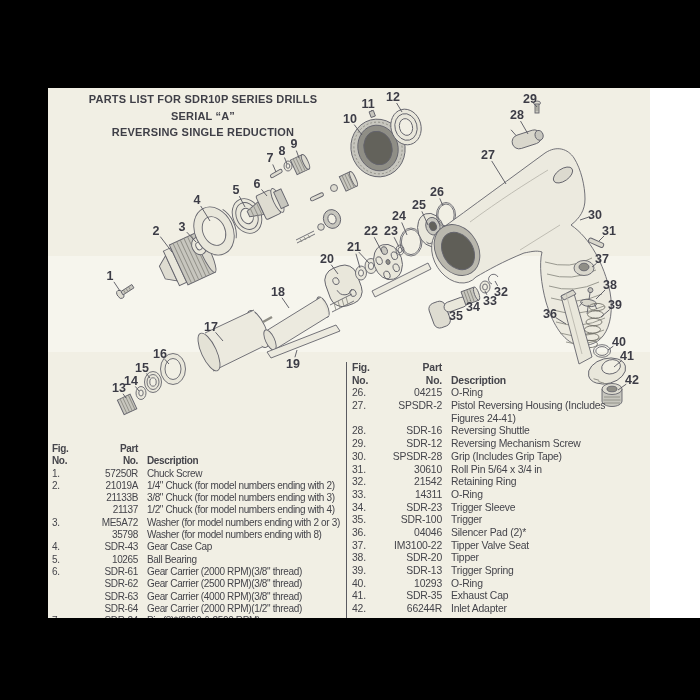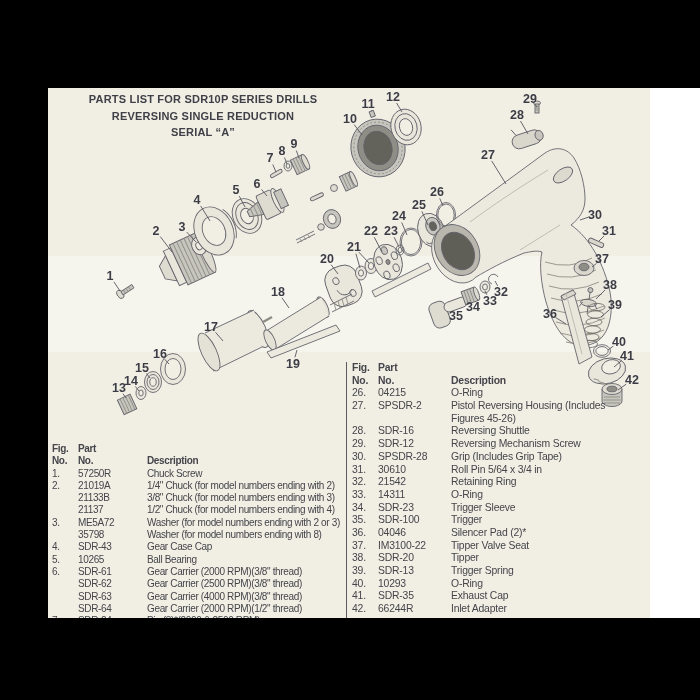--- a/index.html
+++ b/index.html
@@ -17,38 +17,38 @@
   .callout-num{font-family:"Liberation Sans",sans-serif;font-size:12.5px;font-weight:bold;fill:#3c3c46;}
   .leader{stroke:#55555d;stroke-width:0.9;}
   .ptable{position:absolute;z-index:1;color:#45454b;}
   #left-table{left:52px;top:443px;width:293px;font-size:10px;letter-spacing:-0.35px;}
   #right-table{left:352px;top:362px;width:296px;font-size:10.4px;letter-spacing:-0.2px;}
   .trow{display:flex;white-space:nowrap;align-items:baseline;}
   #left-table .trow{line-height:12.3px;height:12.3px;}
   #right-table .trow{line-height:12.7px;height:12.7px;}
   .th{font-weight:bold;}
   .c-fig{width:26px;flex:none;}
-  .c-part{width:60px;flex:none;text-align:left;}
+  .c-part{width:60px;flex:none;text-align:right;}
   #right-table .c-part{width:64px;}
   .c-desc{padding-left:9px;flex:1;overflow:hidden;}
   #divider{position:absolute;left:346px;top:362px;width:1px;height:256px;background:#5a5a60;z-index:1;}
   .art{stroke:#64646c;stroke-width:0.9;fill:none;}
 </style>
 </head>
 <body>
 
 <div id="stage">
 
   <div id="paper"></div>
   <div id="scan-band"></div>
 
   <div id="title-block">
     <div>PARTS LIST FOR SDR10P SERIES DRILLS</div>
+    <div>SERIAL “A”</div>
     <div>REVERSING SINGLE REDUCTION</div>
-    <div>SERIAL “A”</div>
   </div>
 
   <svg id="diagram-svg" width="700" height="700" viewBox="0 0 700 700">
     <g class="art">
 
       <g transform="rotate(-33 127 290)">
         <ellipse cx="119" cy="290" rx="3" ry="4.5" fill="#dedcd1"></ellipse>
         <rect x="121" y="288" width="13" height="4" fill="#c7c6be"></rect>
         <path d="M124 288v4M127 288v4M130 288v4" stroke="#8f8e86"></path>
       </g>
@@ -473,21 +473,21 @@
           <span class="c-desc">O-Ring</span>
         </div>
         <div class="trow">
           <span class="c-fig">27.</span>
           <span class="c-part">SPSDR-2</span>
           <span class="c-desc">Pistol Reversing Housing (Includes</span>
         </div>
         <div class="trow">
           <span class="c-fig"></span>
           <span class="c-part"></span>
-          <span class="c-desc">Figures 45-26)</span>
+          <span class="c-desc">Figures 24-41)</span>
         </div>
         <div class="trow">
           <span class="c-fig">28.</span>
           <span class="c-part">SDR-16</span>
           <span class="c-desc">Reversing Shuttle</span>
         </div>
         <div class="trow">
           <span class="c-fig">29.</span>
           <span class="c-part">SDR-12</span>
           <span class="c-desc">Reversing Mechanism Screw</span>

